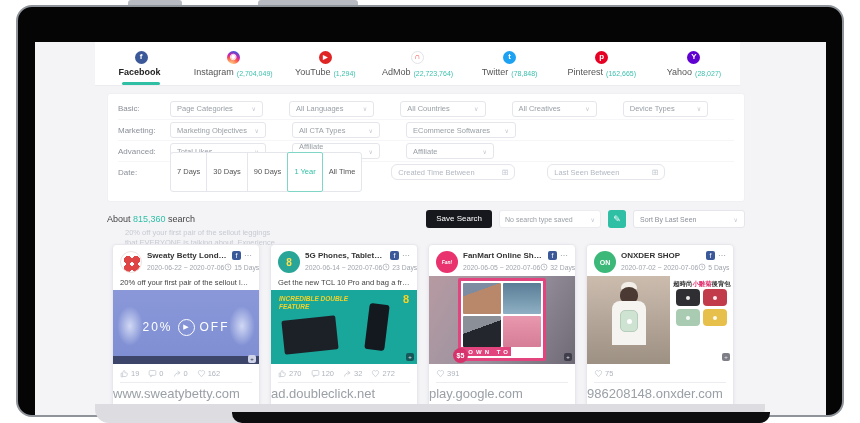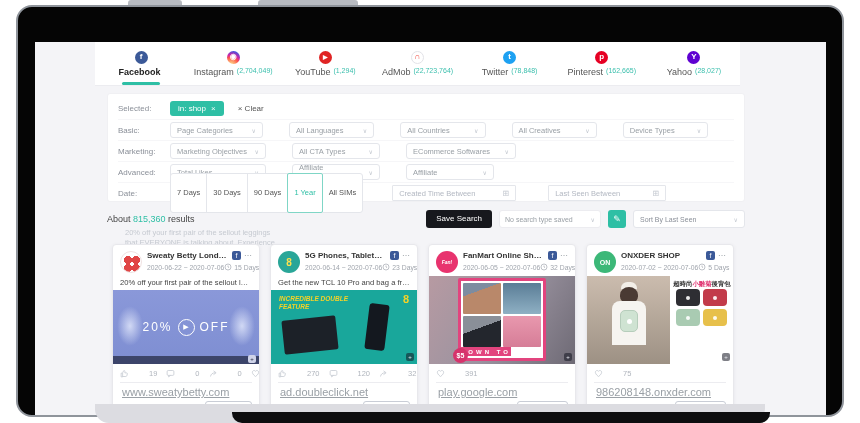--- a/index.html
+++ b/index.html
@@ -29,21 +29,21 @@
     justify-content:center; gap:3px; cursor:pointer; }
   .tab-ic { width:13px; height:13px; border-radius:50%; color:#fff; font-size:8px; font-weight:bold;
     display:flex; align-items:center; justify-content:center; line-height:1; }
   .ic-0 { background:#3b5998; }
   .ic-1 { background:radial-gradient(circle at 30% 110%, #fdf497 0%, #fd5949 45%, #d6249f 60%, #285aeb 90%); }
   .ic-2 { background:#e02424; font-size:6px; }
   .ic-3 { background:#fff; border:1px solid #e3e3e8; color:#ef4136; font-size:8px; }
   .ic-4 { background:#1da1f2; }
   .ic-5 { background:#e60023; }
   .ic-6 { background:#5f01d1; }
-  .tab-line { display:flex; align-items:flex-start; gap:3px; white-space:nowrap; }
+  .tab-line { display:flex; align-items:flex-end; gap:3px; white-space:nowrap; }
   .tab-label { font-size:9px; color:#555; }
   .tab.active .tab-label { color:#222; font-weight:bold; }
   .tab-count { font-size:7px; color:#3bbfad; }
   .tab-underline { position:absolute; bottom:0; left:50%; margin-left:-19px; width:38px; height:3px;
     background:#2ebfa5; border-radius:2px; }
 
   
   .filters { position:absolute; left:72px; top:51px; width:638px; height:109px; background:#fff;
     border:1px solid #f0f0f3; border-radius:3px; padding:4px 10px 2px 10px; }
   .frow { display:flex; align-items:center; height:21px; }
@@ -57,21 +57,21 @@
     font-size:7.5px; color:#9aa0a6; display:flex; align-items:center; justify-content:space-between;
     margin-right:26px; cursor:pointer; }
   .sel .chev { color:#c2c7cf; font-size:6px; margin-left:6px; }
   .w96 { width:96px; } .w88 { width:88px;gap:8px; } .w110 { width:110px; }
   .dategroup { display:flex; }
   .dbtn { font-size:7.5px; color:#555; background:#fff; border:1px solid #e4e6eb; padding:15px 6px;
     margin-right:-1px; cursor:pointer; line-height:1; }
   .dbtn:first-child { border-radius:3px 0 0 3px; }
   .dbtn:last-child { border-radius:0 3px 3px 0; }
   .dbtn.active { color:#2ebfa5; border-color:#7fd6c6; position:relative; z-index:2; border-radius:2px; }
-  .dinput { height:16px; border:1px solid #e4e6eb; border-radius:1px; background:#fff; padding:0 6px;
+  .dinput { height:16px; border:1px solid #e4e6eb; border-radius:6px; background:#fff; padding:0 6px;
     font-size:7.5px; color:#b3b8c2; display:flex; align-items:center; justify-content:space-between; }
   .dinput .cal { color:#c2c7cf; font-size:8px; }
   .di1 { width:124px; margin-left:30px; }
   .di2 { width:118px; margin-left:32px; }
 
   
   .toolbar { position:absolute; left:72px; top:167px; width:638px; height:20px; display:flex; align-items:center; }
   .about { font-size:9px; color:#444; }
   .about .cnt { color:#2ebfa5; }
   .tb-right { margin-left:auto; display:flex; align-items:flex-end; gap:7px; }
@@ -184,25 +184,25 @@
   .pbanner { height:5px; background:#d6336c; border-radius:2px; margin:2px 2px 3px 2px; }
   .pgrid { display:grid; grid-template-columns:1fr 1fr; gap:3px; padding:0 3px; }
   .pcell { height:17px; border-radius:4px; position:relative; }
   .pcell:after { content:""; position:absolute; left:50%; top:50%; margin:-2px 0 0 -2px; width:4px;
     height:4px; background:rgba(255,255,255,.9); border-radius:50%; }
   .pb1 { background:#2e2e33; } .pb2 { background:#c23b4a; }
   .pb3 { background:#a9cbb2; } .pb4 { background:#e7c04b; }
 
   
   .cstats { display:flex; align-items:center; gap:9px; padding:5px 7px 3px 7px; color:#b0b5bd; font-size:7.5px; }
-  .stat { display:flex; align-items:center; gap:20px; }
+  .stat { display:flex; align-items:center; gap:2px; }
   .stat svg { display:block; color:#c2c7cf; }
   .cdiv { border-top:1px solid #ececf0; margin:1px 7px; }
-  .cdomain { padding:2px 7px 1px 9px; font-size:11px; color:#9aa0a6; white-space:nowrap; overflow:hidden;
-    text-overflow:ellipsis;text-decoration:underline; }
+  .cdomain { padding:2px 7px 1px 0; font-size:13px; color:#9aa0a6; white-space:nowrap; overflow:hidden;
+    text-overflow:ellipsis; }
   .ccta { display:flex; align-items:center; justify-content:space-between; padding:2px 7px; gap:4px; }
   .ccta-text { font-size:7.8px; font-weight:bold; color:#333; white-space:nowrap; overflow:hidden;
     text-overflow:ellipsis; flex:1; min-width:0; }
   .check { color:#2fae4e; font-weight:bold; }
   .cta-btn { font-size:7.2px; color:#555; border:1px solid #c9cdd6; border-radius:3px; padding:3px 6px;
     background:#fff; white-space:nowrap; flex:none; cursor:pointer; line-height:1; }
 </style>
 </head>
 <body>
 
@@ -261,28 +261,20 @@
         <span class="tab-ic ic-6">Y</span>
         <span class="tab-line">
             <span class="tab-label">Yahoo</span>
             <span class="tab-count">(28,027)</span>
           </span>
       </div>
     </div>
 
     <div class="filters">
       <div class="frow">
-        <span class="flabel">Selected:</span>
-        <span class="chip">
-          <span>in: shop</span>
-          <span class="chip-x">×</span>
-        </span>
-        <span class="clear">× Clear</span>
-      </div>
-      <div class="frow">
         <span class="flabel">Basic:</span>
         <span class="sel w96">
             <span>Page Categories</span>
             <span class="chev">∨</span>
           </span>
         <span class="sel w88">
             <span>All Languages</span>
             <span class="chev">∨</span>
           </span>
         <span class="sel w88">
@@ -328,38 +320,38 @@
             <span class="chev">∨</span>
           </span>
       </div>
       <div class="frow">
         <span class="flabel">Date:</span>
         <span class="dategroup">
           <span class="dbtn">7 Days</span>
           <span class="dbtn">30 Days</span>
           <span class="dbtn">90 Days</span>
           <span class="dbtn active">1 Year</span>
-          <span class="dbtn">All SIMs</span>
+          <span class="dbtn">All Time</span>
         </span>
         <span class="dinput di1">
             <span>Created Time Between</span>
             <span class="cal">⊞</span>
           </span>
         <span class="dinput di2">
             <span>Last Seen Between</span>
             <span class="cal">⊞</span>
           </span>
       </div>
     </div>
 
     <div class="toolbar">
       <span class="about">
         <span>About</span>
         <span class="cnt">815,360</span>
-        <span>results</span>
+        <span>search</span>
       </span>
       <span class="tb-right">
         <span class="save-btn">Save Search</span>
         <span class="saved-sel">
             <span>No search type saved</span>
             <span class="chev2">∨</span>
           </span>
         <span class="pencil-btn">
             <span>✎</span>
           </span>

